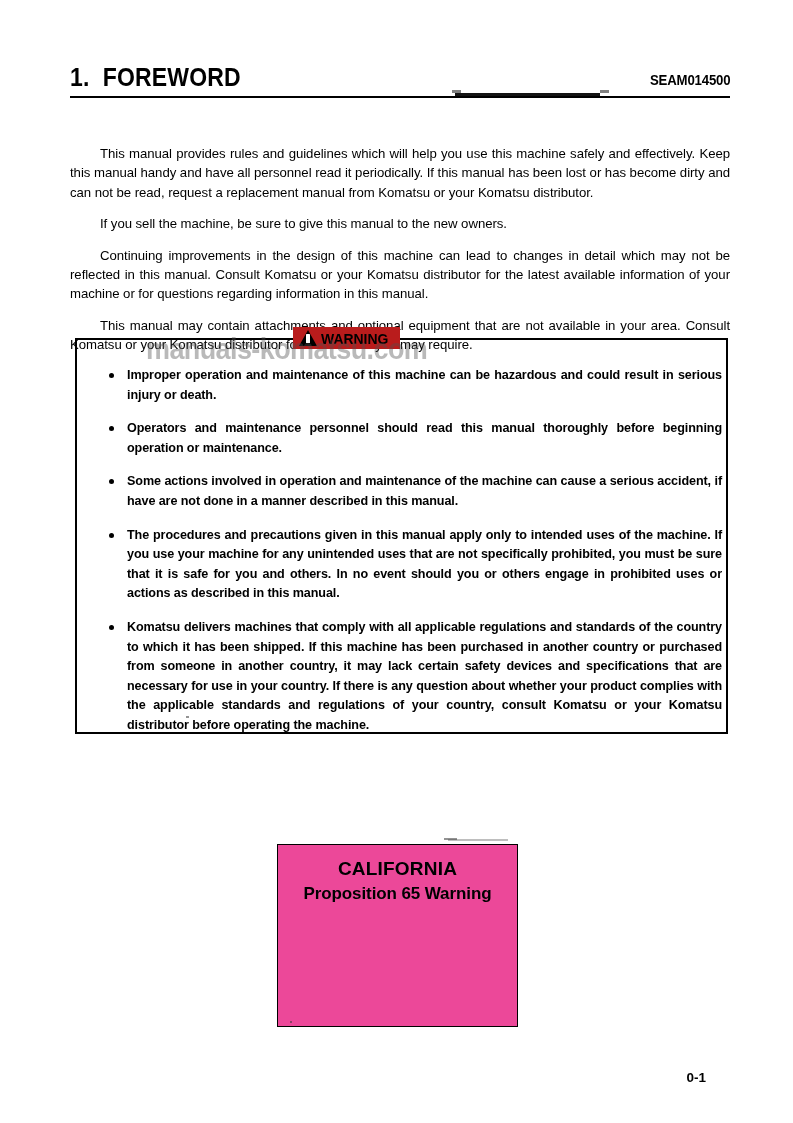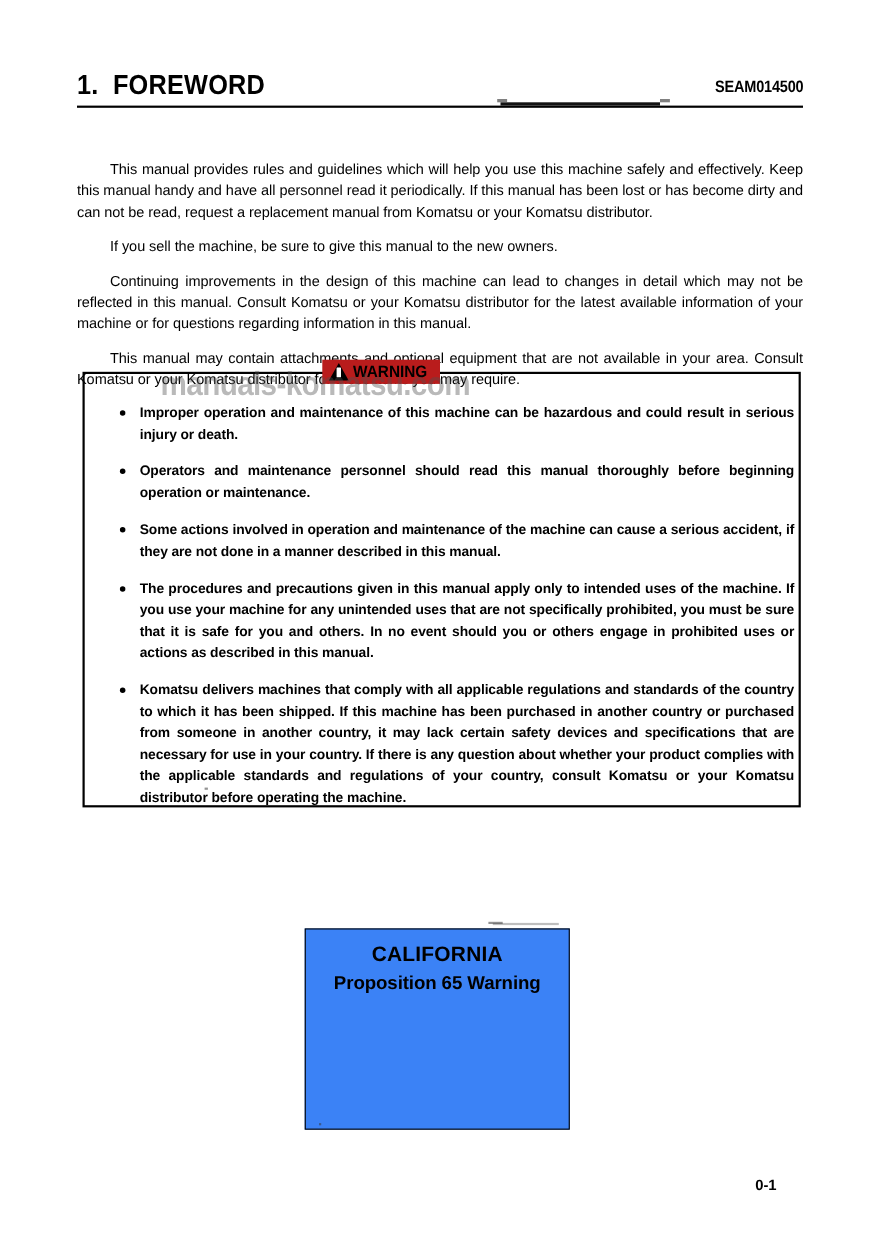--- a/index.html
+++ b/index.html
@@ -203,21 +203,21 @@
 
   
   .cal-box {
     position: absolute;
     left: 277px;
     top: 844px;
     width: 241px;
     height: 183px;
     border: 1.6px solid #000;
     box-sizing: border-box;
-    background: #3b82f6;
+    background: #ec4899;
   }
   .cal-inner {
     padding: 12px 14px 10px 14px;
   }
   .cal-title {
     text-align: center;
     font-size: 19px;
     font-weight: bold;
     line-height: 24px;
     letter-spacing: 0.2px;
@@ -291,21 +291,21 @@
       <li class="warn-item">
         <span class="warn-bullet"></span>
         <span>Improper operation and maintenance of this machine can be hazardous and could result in serious injury or death.</span>
       </li>
       <li class="warn-item">
         <span class="warn-bullet"></span>
         <span>Operators and maintenance personnel should read this manual thoroughly before beginning operation or maintenance.</span>
       </li>
       <li class="warn-item">
         <span class="warn-bullet"></span>
-        <span>Some actions involved in operation and maintenance of the machine can cause a serious accident, if they are not done in a manner described in this manual.</span>
+        <span>Some actions involved in operation and maintenance of the machine can cause a serious accident, if have are not done in a manner described in this manual.</span>
       </li>
       <li class="warn-item">
         <span class="warn-bullet"></span>
         <span>The procedures and precautions given in this manual apply only to intended uses of the machine. If you use your machine for any unintended uses that are not specifically prohibited, you must be sure that it is safe for you and others. In no event should you or others engage in prohibited uses or actions as described in this manual.</span>
       </li>
       <li class="warn-item">
         <span class="warn-bullet"></span>
         <span>Komatsu delivers machines that comply with all applicable regulations and standards of the country to which it has been shipped. If this machine has been purchased in another country or purchased from someone in another country, it may lack certain safety devices and specifications that are necessary for use in your country. If there is any question about whether your product complies with the applicable standards and regulations of your country, consult Komatsu or your Komatsu distributor before operating the machine.</span>
       </li>
     </ul>

